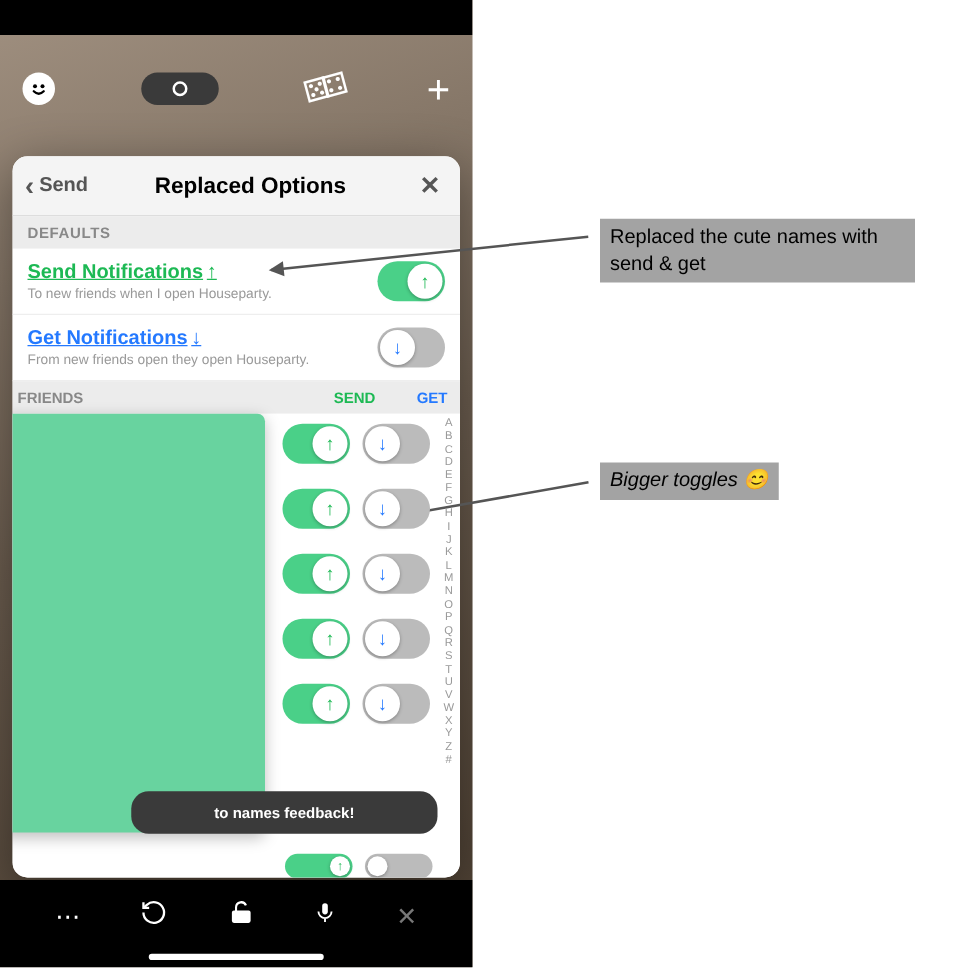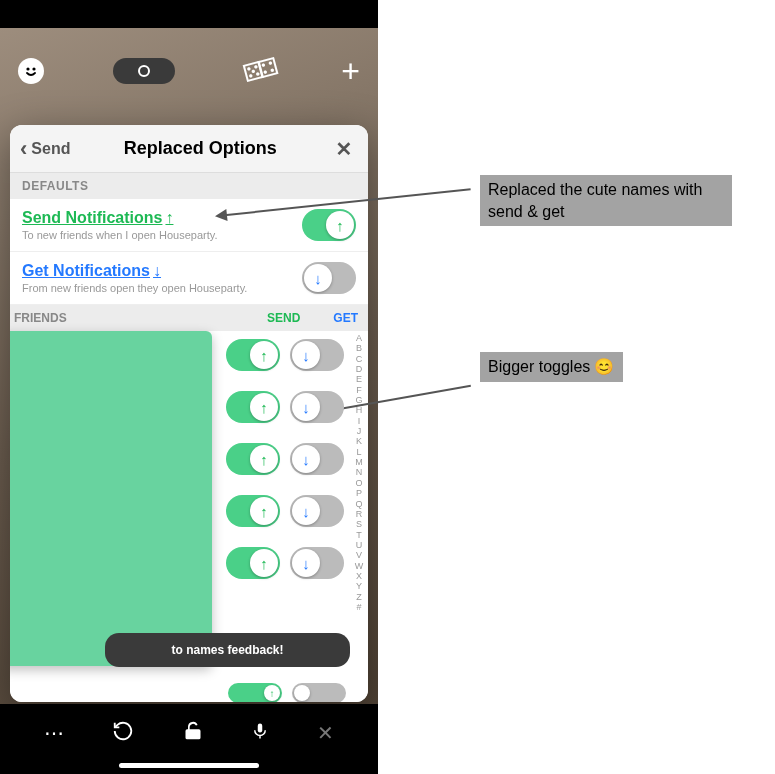--- a/index.html
+++ b/index.html
@@ -251,21 +251,21 @@
     
     .annotation {
       position: absolute;
       background: #a3a3a3;
       padding: 4px 8px;
       font-size: 16px;
       line-height: 1.35;
       color: #000;
     }
     .annotation-1 { left: 480px; top: 175px; }
-    .annotation-2 { left: 480px; top: 352px; }
+    .annotation-2 { left: 480px; top: 370px; font-style: italic; }
     .arrow-line {
       position: absolute;
       height: 2px;
       background: #555;
       transform-origin: left center;
     }
     .arrow-line::after {
       content: '';
       position: absolute;
       right: -2px; top: -5px;

